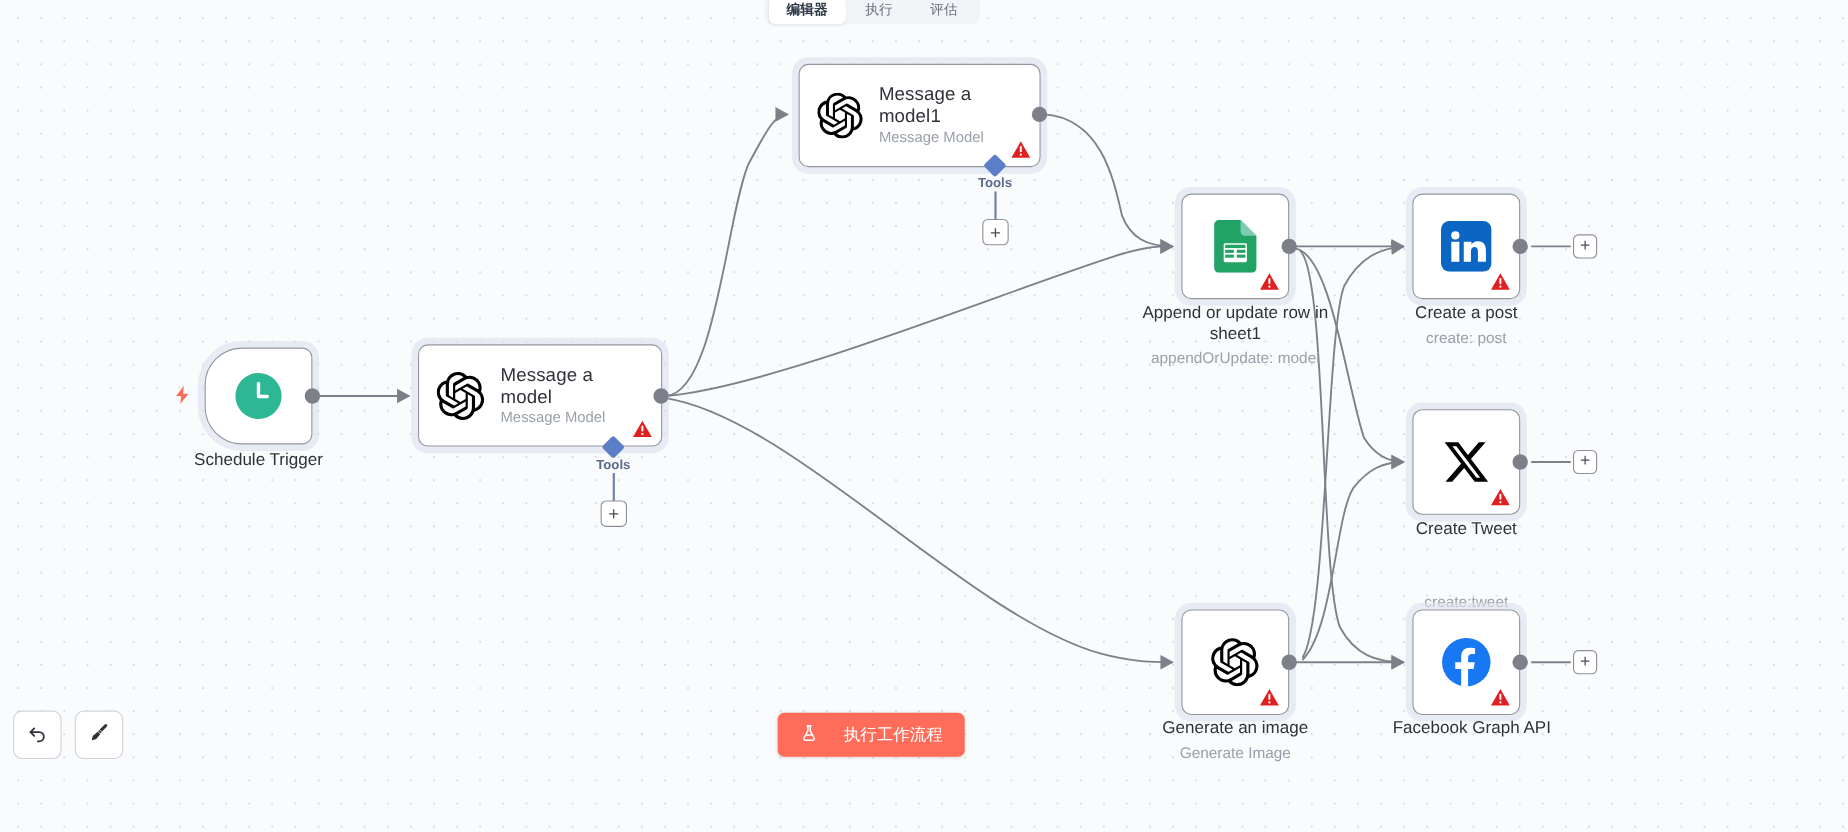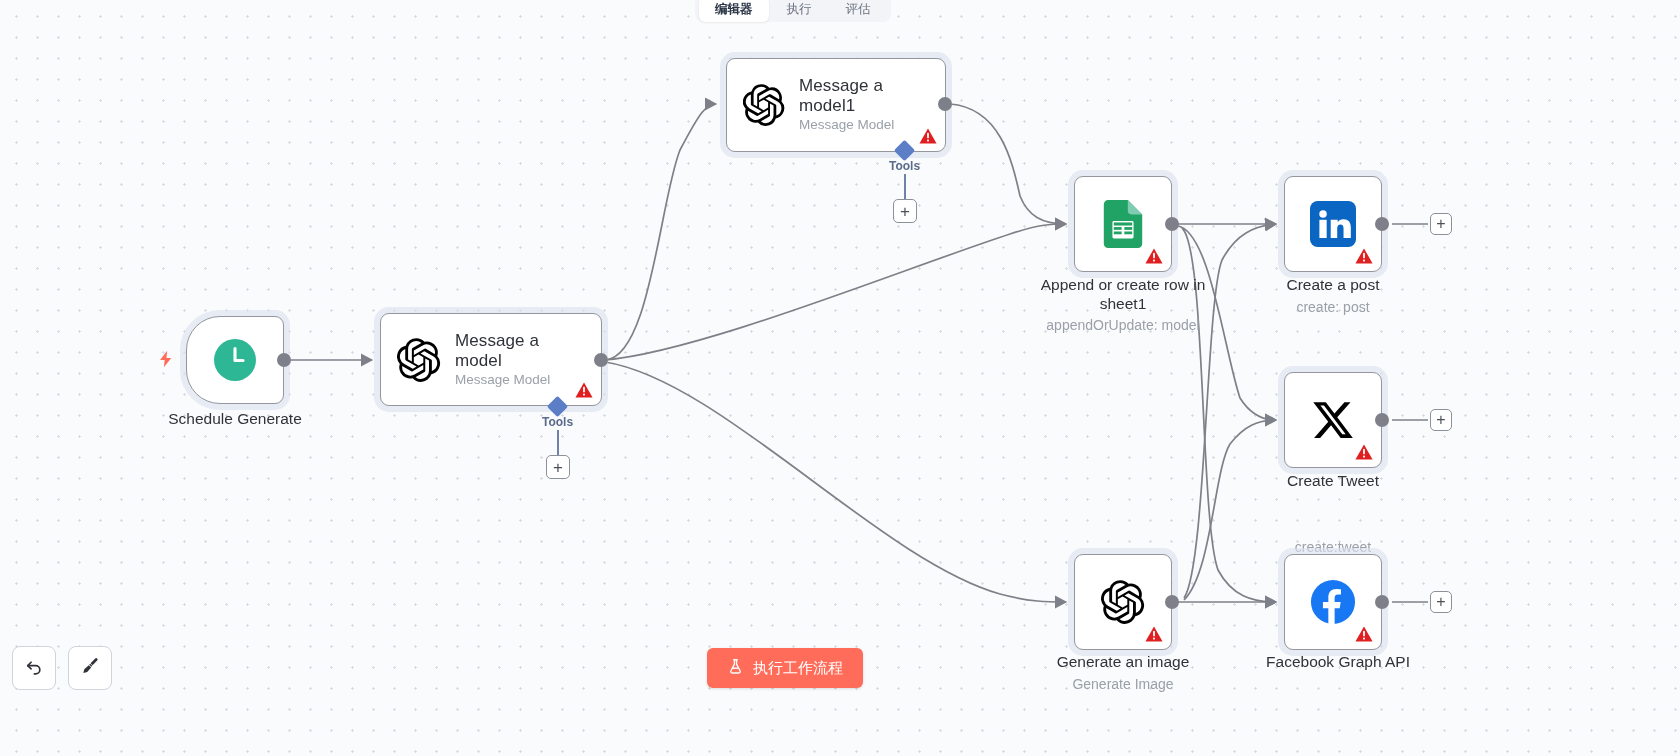--- a/index.html
+++ b/index.html
@@ -97,21 +97,21 @@
     background: #fff; border: 1px solid #cfd3da; border-radius: 8px;
     display: flex; align-items: center; justify-content: center;
   }
 
   
   .exec-btn {
     position: absolute; left: 707px; top: 648px;
     height: 40px; padding: 0 20px;
     background: #ff6d5a; border: none; border-radius: 6px;
     color: #fff; font-size: 15px; font-family: "Liberation Sans", sans-serif;
-    display: flex; align-items: center; gap: 9px;
+    display: flex; align-items: center; gap: 23px;
     box-shadow: 0 1px 3px rgba(0,0,0,.12);
     cursor: pointer;
   }
 </style>
 </head>
 <body>
 
 <div id="canvas">
 
   <svg class="edges">
@@ -167,21 +167,21 @@
     <div class="node-inner" style="justify-content:center; padding:0;">
       <div class="node-icon">
         <svg viewBox="0 0 44 44" width="44" height="44">
           <circle cx="22" cy="22" r="21" fill="#2eb795"></circle>
           <path d="M22 10.5v12h8" stroke="#ffffff" stroke-width="3.1" fill="none" stroke-linecap="round" stroke-linejoin="round"></path>
         </svg>
       </div>
     </div>
   </div>
   <div class="outdot" style="left:277px; top:353px;"></div>
-  <div class="nlabel" style="left:150px; top:410px; width:170px;">Schedule Generate</div>
+  <div class="nlabel" style="left:150px; top:410px; width:170px;">Schedule Trigger</div>
 
   <div class="node" style="left:380px; top:313px; width:222px; height:93px;">
     <div class="node-inner">
       <div class="node-icon">
         <svg viewBox="0 0 40 40" width="44" height="44">
           <path fill="#000000" d="M36.6 16.4a9.9 9.9 0 0 0-.85-8.12 10 10 0 0 0-10.77-4.8A9.9 9.9 0 0 0 17.5.2a10 10 0 0 0-9.54 6.92 9.9 9.9 0 0 0-6.62 4.8 10 10 0 0 0 1.23 11.72 9.9 9.9 0 0 0 .85 8.12 10 10 0 0 0 10.77 4.8 9.9 9.9 0 0 0 7.48 3.33 10 10 0 0 0 9.54-6.93 9.9 9.9 0 0 0 6.62-4.8 10 10 0 0 0-1.23-11.72zM21.67 37.3a7.42 7.42 0 0 1-4.76-1.72l.23-.13 7.9-4.57a1.3 1.3 0 0 0 .65-1.12V18.6l3.34 1.93c.04.02.06.05.06.09v9.23a7.45 7.45 0 0 1-7.42 7.44zM5.7 30.48a7.4 7.4 0 0 1-.89-4.98l.23.14 7.9 4.57c.4.23.9.23 1.3 0l9.65-5.57v3.86a.12.12 0 0 1-.05.1l-8 4.62a7.46 7.46 0 0 1-10.14-2.73zM3.62 13.2a7.42 7.42 0 0 1 3.88-3.26v9.4c0 .46.25.89.65 1.12l9.64 5.56-3.34 1.93a.12.12 0 0 1-.11 0l-7.98-4.6a7.45 7.45 0 0 1-2.73-10.16zm27.44 6.38-9.65-5.6 3.34-1.92a.12.12 0 0 1 .12 0l7.98 4.6a7.44 7.44 0 0 1-1.15 13.42v-9.4a1.3 1.3 0 0 0-.64-1.11zm3.32-5-.23-.14-7.88-4.6a1.3 1.3 0 0 0-1.31 0l-9.64 5.57v-3.86a.12.12 0 0 1 .05-.1l7.98-4.6a7.44 7.44 0 0 1 11.05 7.71zM13.5 21.4l-3.34-1.93a.13.13 0 0 1-.07-.1v-9.2a7.44 7.44 0 0 1 12.2-5.72l-.23.13-7.9 4.57a1.3 1.3 0 0 0-.65 1.12zm1.81-3.91 4.3-2.48 4.3 2.48v4.96l-4.3 2.48-4.3-2.48z"></path>
         </svg>
       </div>
       <div class="node-text">
         <div class="node-title">Message a model</div>
@@ -247,21 +247,21 @@
     </div>
     <div class="warn">
       <svg viewBox="0 0 20 18" width="18" height="18">
         <path d="M10 0.6 19.5 17.2H0.5z" fill="#e02020"></path>
         <rect x="9" y="5.4" width="2" height="6.2" rx="1" fill="#fff"></rect>
         <circle cx="10" cy="14.1" r="1.15" fill="#fff"></circle>
       </svg>
     </div>
   </div>
   <div class="outdot" style="left:1165px; top:217px;"></div>
-  <div class="nlabel" style="left:1033px; top:276px; width:180px;">Append or create row in sheet1</div>
+  <div class="nlabel" style="left:1033px; top:276px; width:180px;">Append or update row in sheet1</div>
   <div class="nsub" style="left:1033px; top:317px; width:180px;">appendOrUpdate: model</div>
 
   <div class="node" style="left:1284px; top:176px; width:98px; height:96px;">
     <div class="node-inner" style="justify-content:center; padding:0;">
       <div class="node-icon">
         <svg viewBox="0 0 48 48" width="46" height="46">
           <rect width="48" height="48" rx="8" fill="#0a66c2"></rect>
           <circle cx="13.6" cy="13.6" r="3.9" fill="#fff"></circle>
           <rect x="9.8" y="19.6" width="7.6" height="19" fill="#fff"></rect>
           <path d="M21.6 19.6h7.3v2.7c1.1-1.9 3.2-3.2 6-3.2 5 0 7.7 3 7.7 8.6v10.9h-7.6v-9.8c0-2.6-1-4.2-3.2-4.2s-3.4 1.5-3.4 4.2v9.8h-6.8z" fill="#fff"></path>

